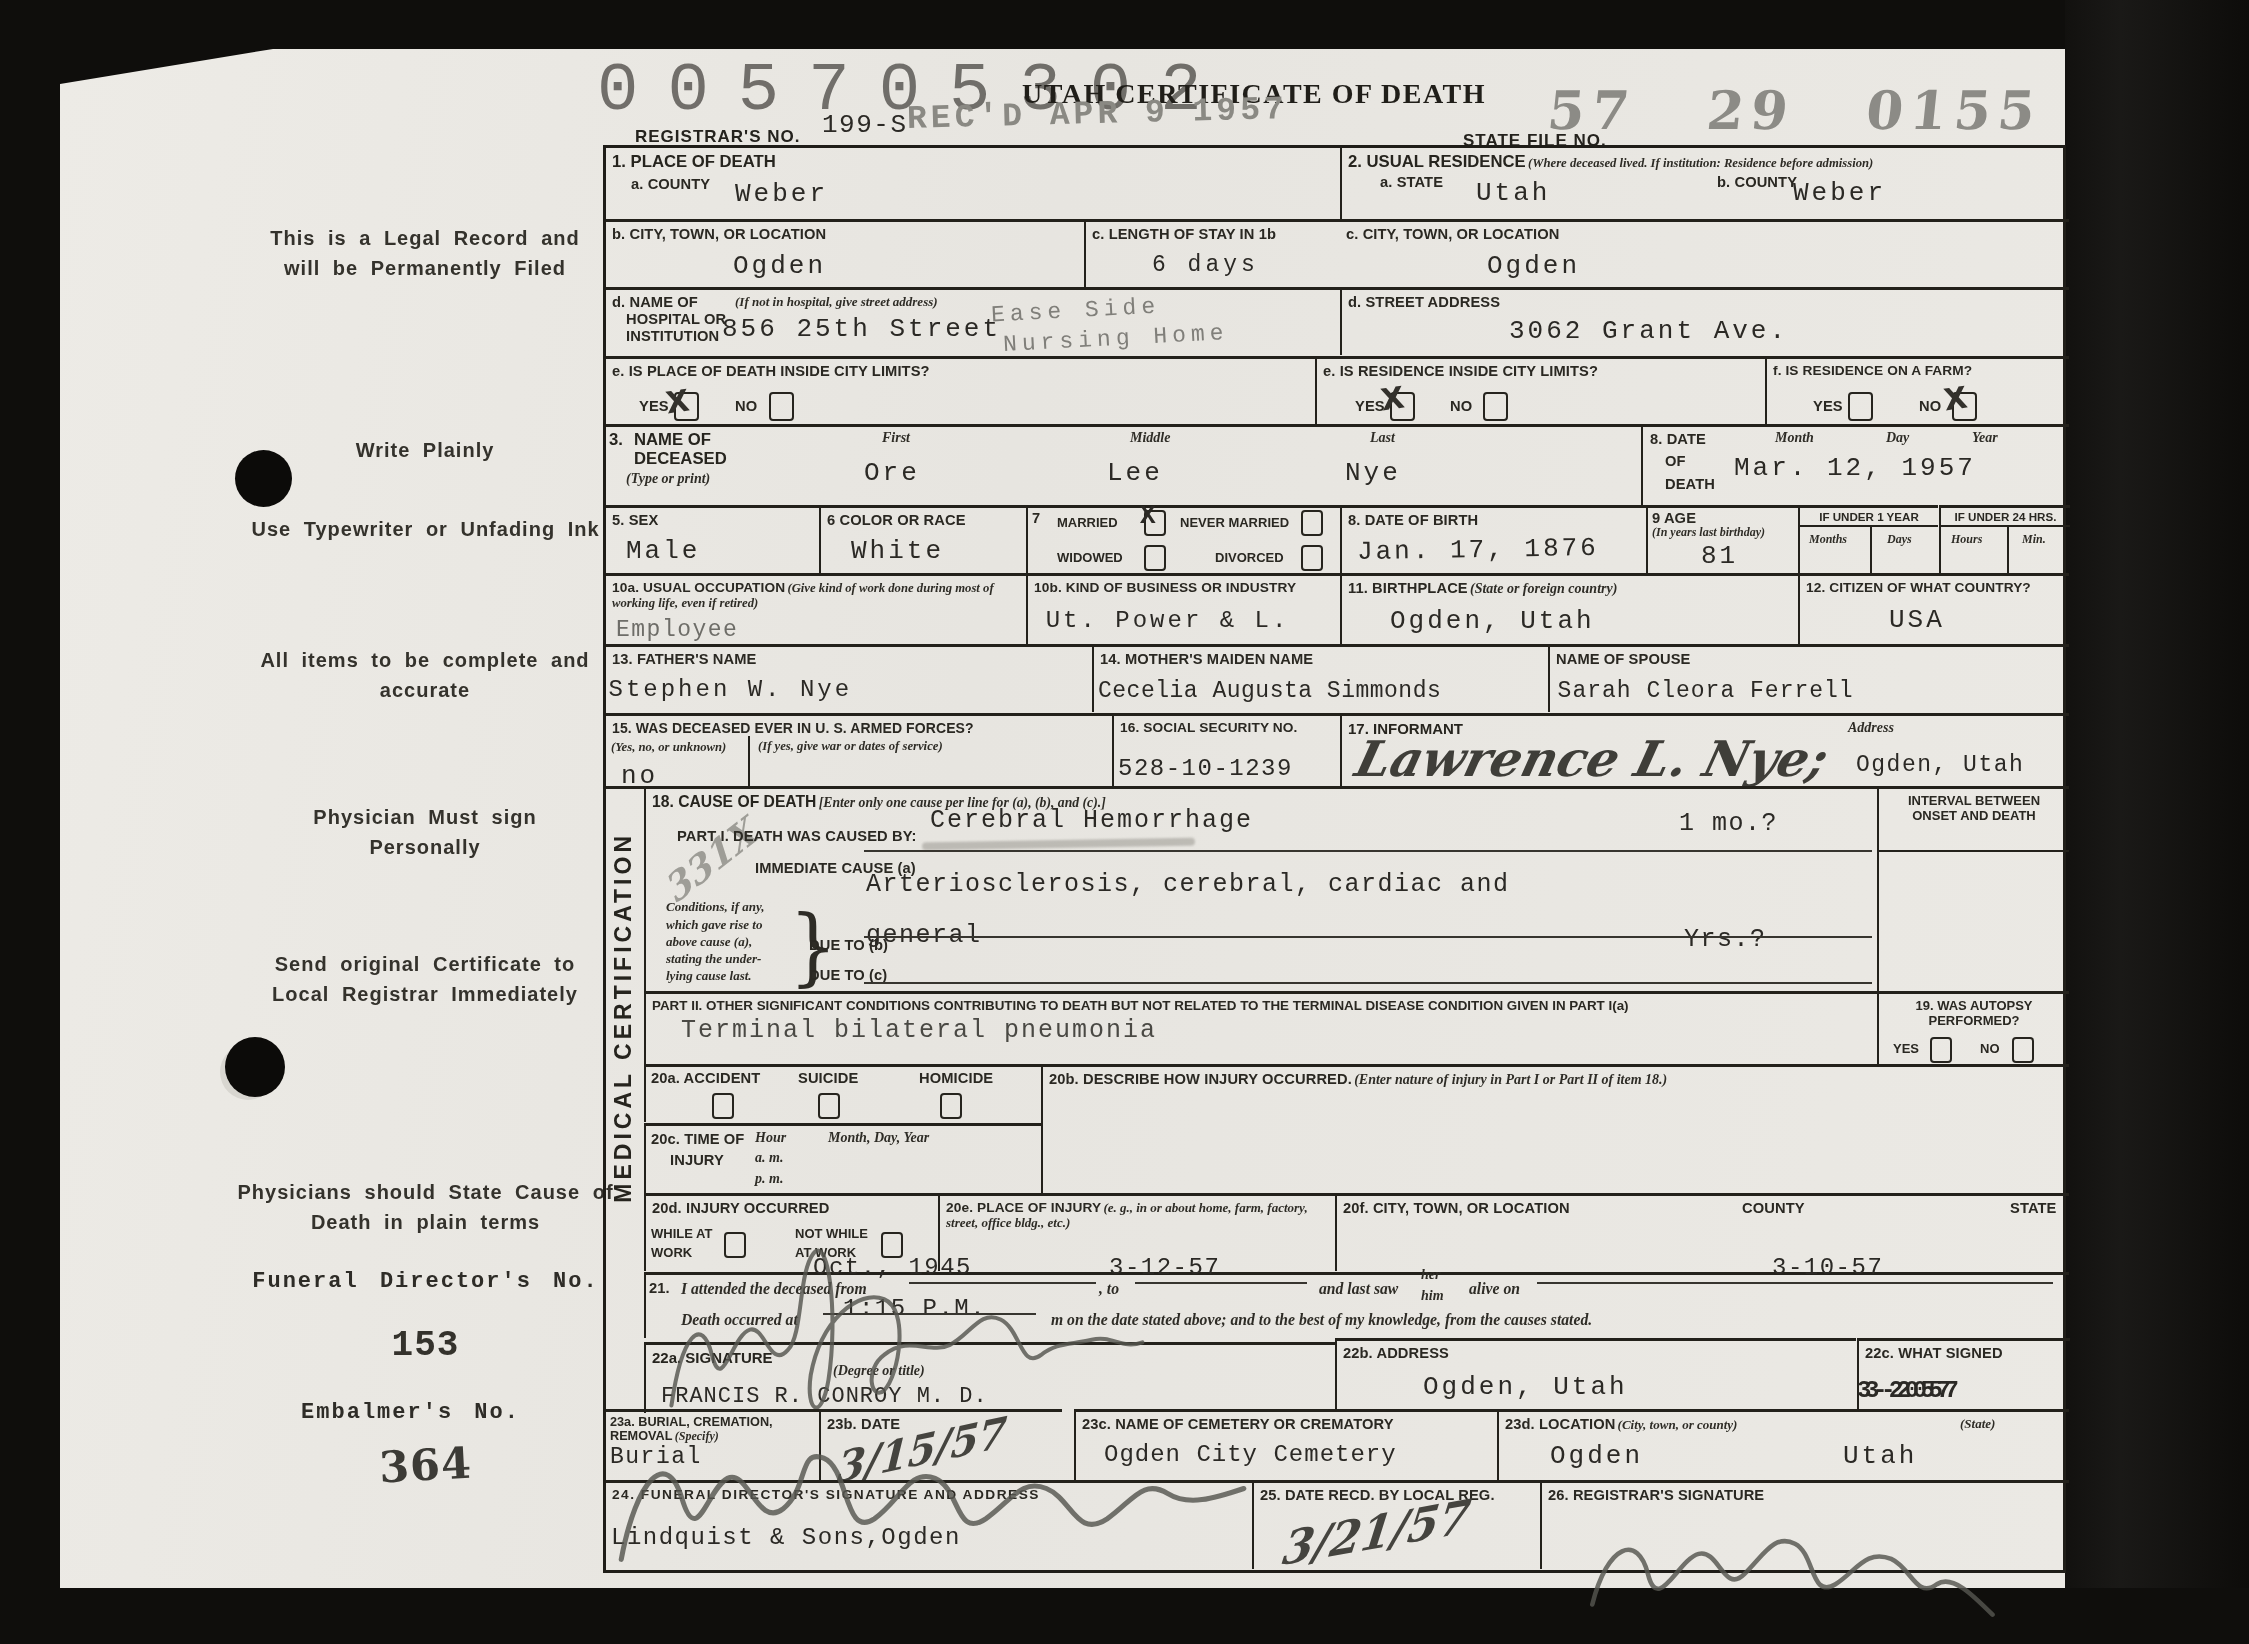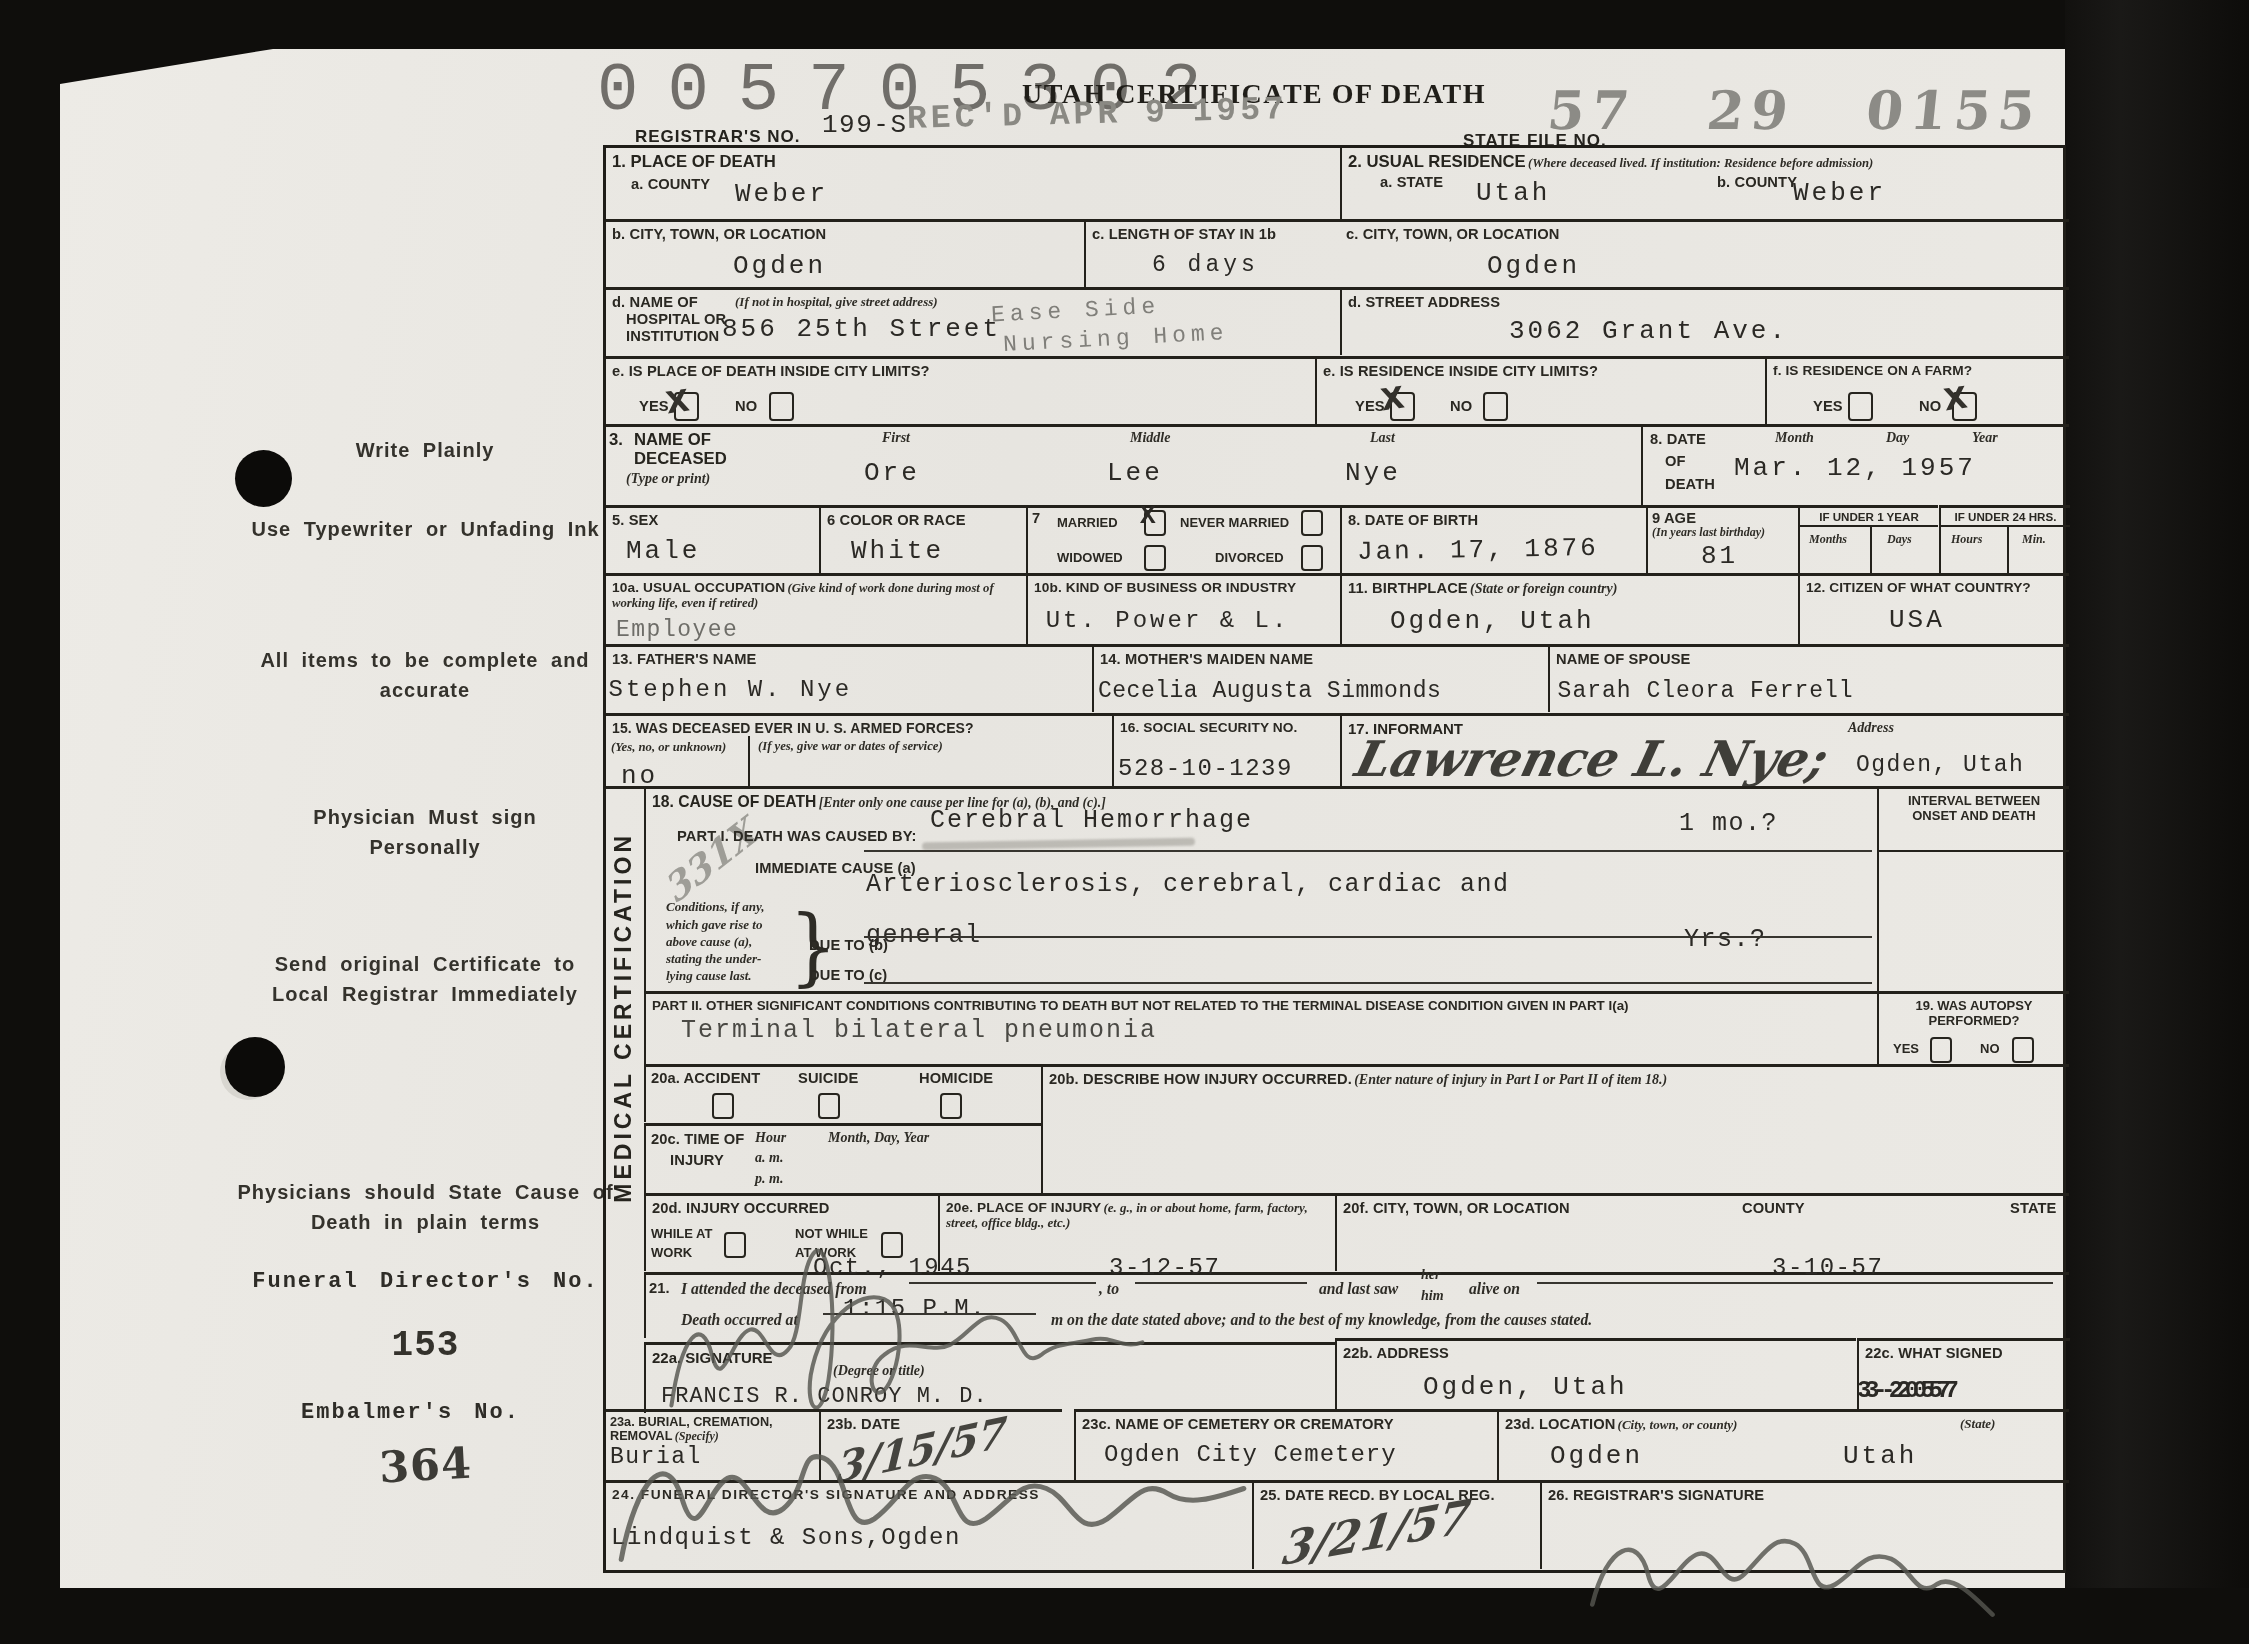--- a/index.html
+++ b/index.html
@@ -58,20 +58,21 @@
   <div class="hole" style="left:165px;top:988px;width:60px;height:60px;box-shadow:-7px 5px 0 -2px #d8d6d0"></div>
 
   <div class="abs tv stamp" style="left:537px;top:3px;font-size:69px;letter-spacing:29px;color:rgba(72,70,66,.75);font-weight:400">005705302</div>
   <div class="abs" style="left:962px;top:29px;font:700 28px 'Liberation Serif',serif;letter-spacing:1.5px;color:#201e19">UTAH CERTIFICATE OF DEATH</div>
   <div class="abs" style="left:575px;top:78px;font:700 17px 'Liberation Sans',sans-serif;letter-spacing:1px">REGISTRAR'S NO.</div>
   <div class="abs tv" style="left:762px;top:61px;font-size:26px">199-S</div>
   <div class="abs" style="left:847px;top:47px;font:700 33px 'Liberation Mono',monospace;color:#8a8983;letter-spacing:4px;transform:rotate(-1.5deg);white-space:nowrap">REC'D APR  9 1957</div>
   <div class="abs" style="left:1403px;top:82px;font:700 17px 'Liberation Sans',sans-serif;letter-spacing:1px">STATE FILE NO.</div>
   <div class="abs" style="left:1488px;top:30px;font:700 53px 'DejaVu Serif',serif;color:#8c8b86;letter-spacing:7px;word-spacing:46px;transform:skewX(-6deg)">57 29 0155</div>
 
+  <div class="mn" style="left:198px;top:174px;width:334px">This is a Legal Record and will be Permanently Filed</div>
   <div class="mn" style="left:198px;top:386px;width:334px">Write Plainly</div>
   <div class="mn" style="left:173px;top:465px;width:385px">Use Typewriter or Unfading Ink</div>
   <div class="mn" style="left:188px;top:596px;width:354px">All items to be complete and accurate</div>
   <div class="mn" style="left:198px;top:900px;width:334px">Send original Certificate to Local Registrar Immediately</div>
   <div class="mn" style="left:198px;top:753px;width:334px">Physician Must sign Personally</div>
   <div class="mn" style="left:153px;top:1128px;width:425px">Physicians should State Cause of Death in plain terms</div>
   <div class="mn mono-lab" style="left:153px;top:1220px;width:425px;letter-spacing:2px">Funeral Director's No.</div>
   <div class="mn" style="left:153px;top:1276px;width:425px;font:700 36px 'Liberation Mono',monospace">153</div>
   <div class="mn mono-lab" style="left:138px;top:1351px;width:425px;letter-spacing:2px">Embalmer's No.</div>
   <div class="mn" style="left:153px;top:1391px;width:425px;font:700 43px 'DejaVu Serif',serif;color:#3c3b36;transform:rotate(-3deg)">364</div>

